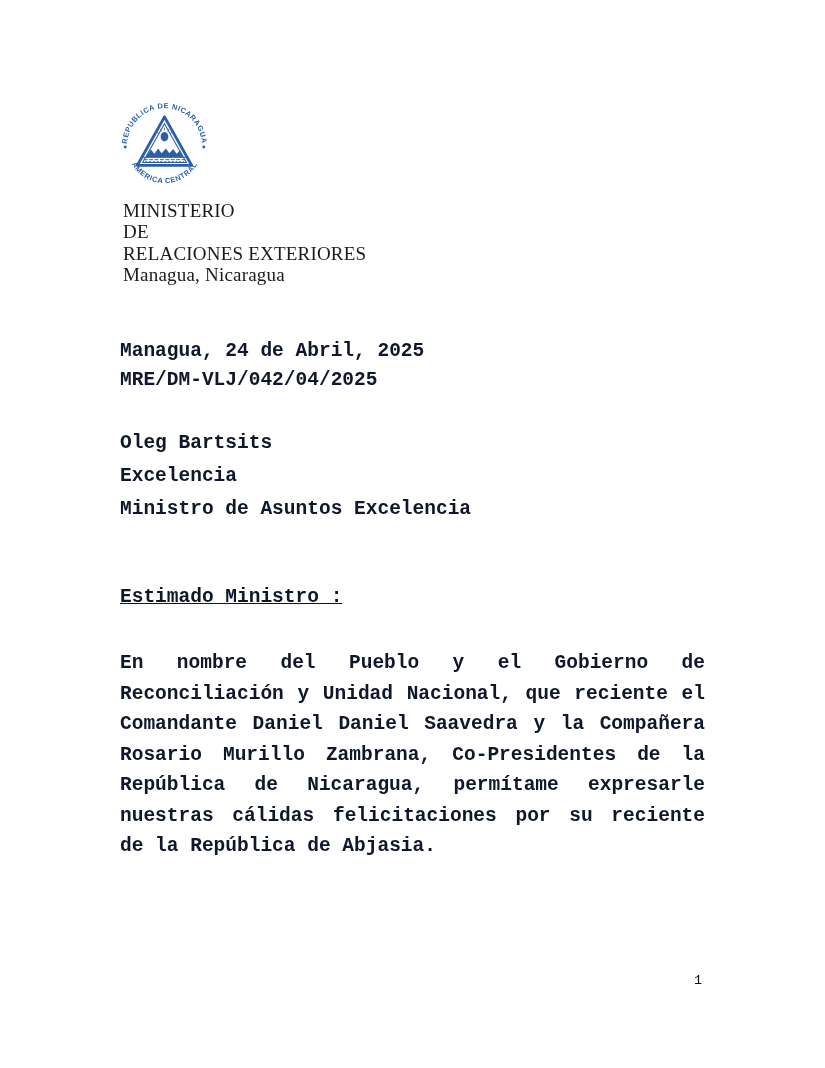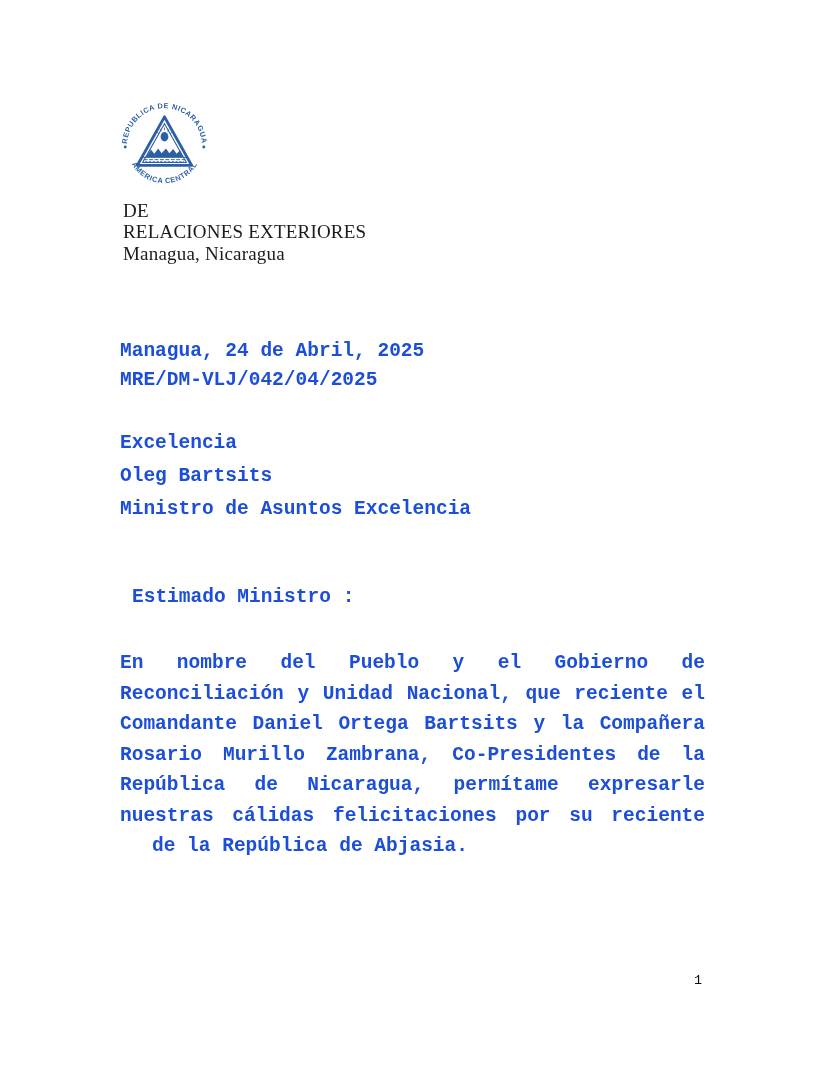--- a/index.html
+++ b/index.html
@@ -27,38 +27,37 @@
     color:#1b1b1b;
     letter-spacing:0.2px;
     white-space:nowrap;
   }
   
   .mono{
     font-family:"Liberation Mono", monospace;
     font-weight:700;
     font-size:19.5px;
     line-height:30.5px;
-    color:#1d4ed8;
+    color:#0f172a;
   }
   .date-block{position:absolute;left:120px;top:337px;line-height:29px;white-space:nowrap;}
   .recipient-block{position:absolute;left:120px;top:427px;line-height:33px;white-space:nowrap;}
-  .salutation{position:absolute;left:132px;top:582px;white-space:nowrap;}
+  .salutation{position:absolute;left:120px;top:582px;white-space:nowrap;text-decoration:underline;}
   .body-par{
     position:absolute;left:120px;top:648px;
     width:585px;
   }
   .jline{
     text-align:justify;
     text-align-last:justify;
     text-justify:inter-word;
   }
   .jline.last{
     text-align:left;
     text-align-last:left;
-    margin-left:32px;
   }
   .page-number{
     position:absolute;left:694px;top:972px;
     font-family:"Liberation Mono", monospace;
     font-size:13.5px;line-height:18px;
     color:#111;
   }
 </style>
 </head>
 <body>
@@ -94,42 +93,43 @@
       <textPath href="#sealArcTop" startOffset="50%" text-anchor="middle">REPUBLICA DE NICARAGUA</textPath>
     </text>
     <text font-size="7.6" letter-spacing="0.55" fill="#2d5fa5">
       <textPath href="#sealArcBottom" startOffset="50%" text-anchor="middle">AMERICA CENTRAL</textPath>
     </text>
     <circle cx="9.5" cy="51.5" r="1.5" fill="#2d5fa5"></circle>
     <circle cx="90.5" cy="51.5" r="1.5" fill="#2d5fa5"></circle>
   </svg>
 
   <div class="ministry">
+    <div>MINISTERIO</div>
     <div>DE</div>
     <div>RELACIONES EXTERIORES</div>
     <div>Managua, Nicaragua</div>
   </div>
 
   <div class="mono date-block">
     <div>Managua, 24 de Abril, 2025</div>
     <div>MRE/DM-VLJ/042/04/2025</div>
   </div>
 
   <div class="mono recipient-block">
+    <div>Oleg Bartsits</div>
     <div>Excelencia</div>
-    <div>Oleg Bartsits</div>
     <div>Ministro de Asuntos Excelencia</div>
   </div>
 
   <div class="mono salutation">Estimado Ministro :</div>
 
   <div class="mono body-par">
     <div class="jline">En nombre del Pueblo y el Gobierno de</div>
     <div class="jline">Reconciliación y Unidad Nacional, que reciente el</div>
-    <div class="jline">Comandante Daniel Ortega Bartsits y la Compañera</div>
+    <div class="jline">Comandante Daniel Daniel Saavedra y la Compañera</div>
     <div class="jline">Rosario Murillo Zambrana, Co-Presidentes de la</div>
     <div class="jline">República de Nicaragua, permítame expresarle</div>
     <div class="jline">nuestras cálidas felicitaciones por su reciente</div>
     <div class="jline last">de la República de Abjasia.</div>
   </div>
 
   <div class="page-number">1</div>
 
 </div>
 

